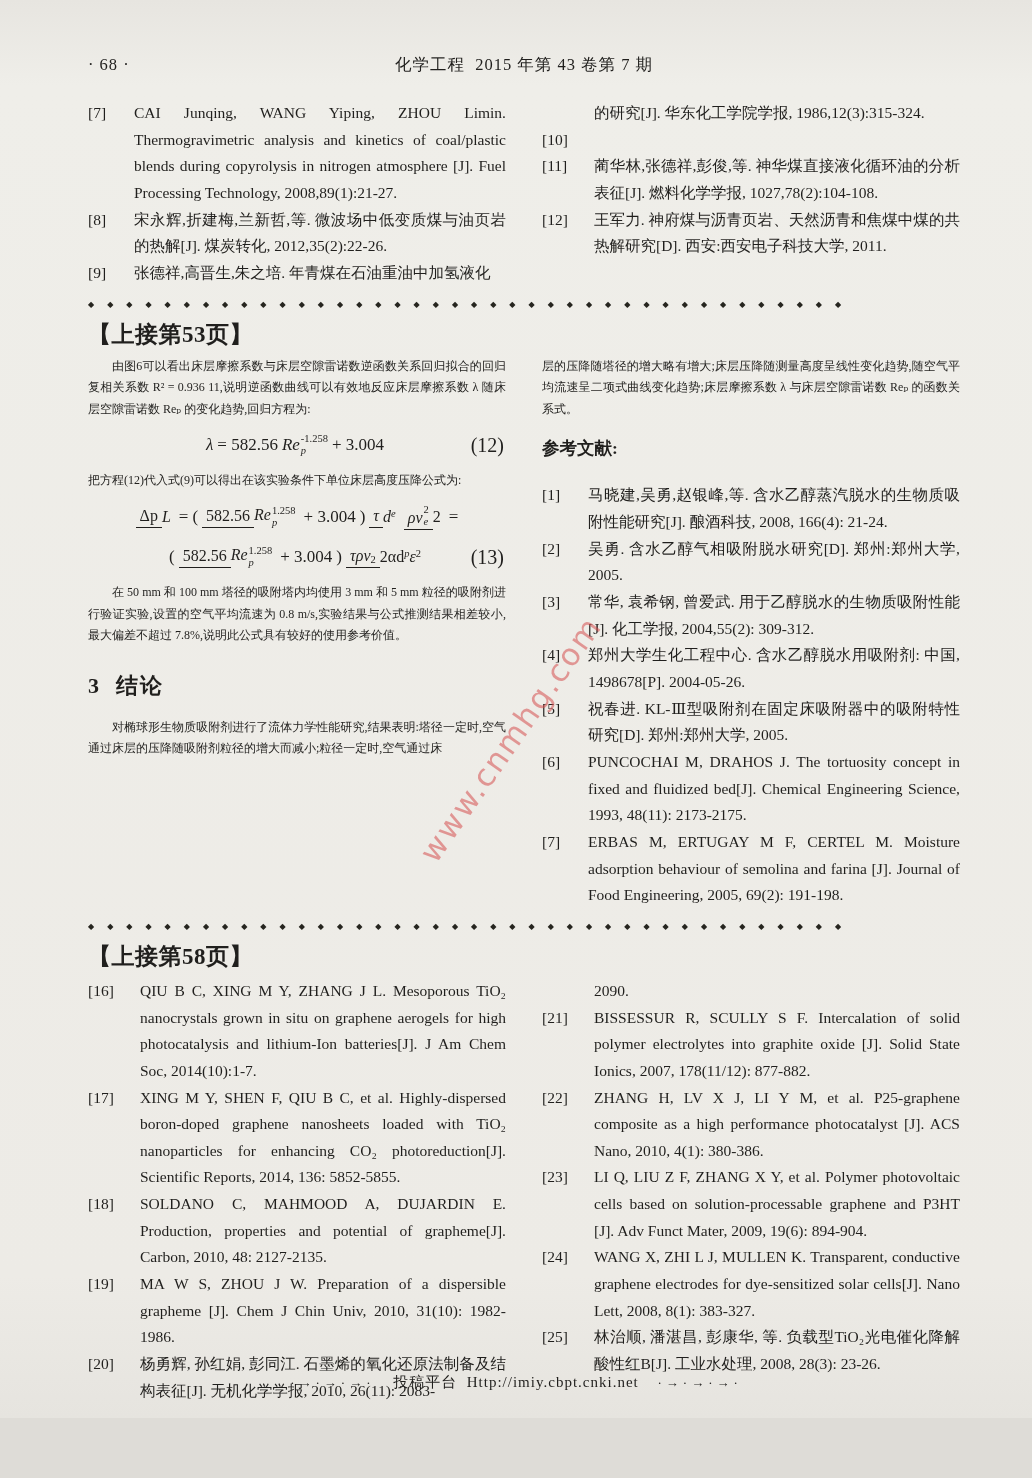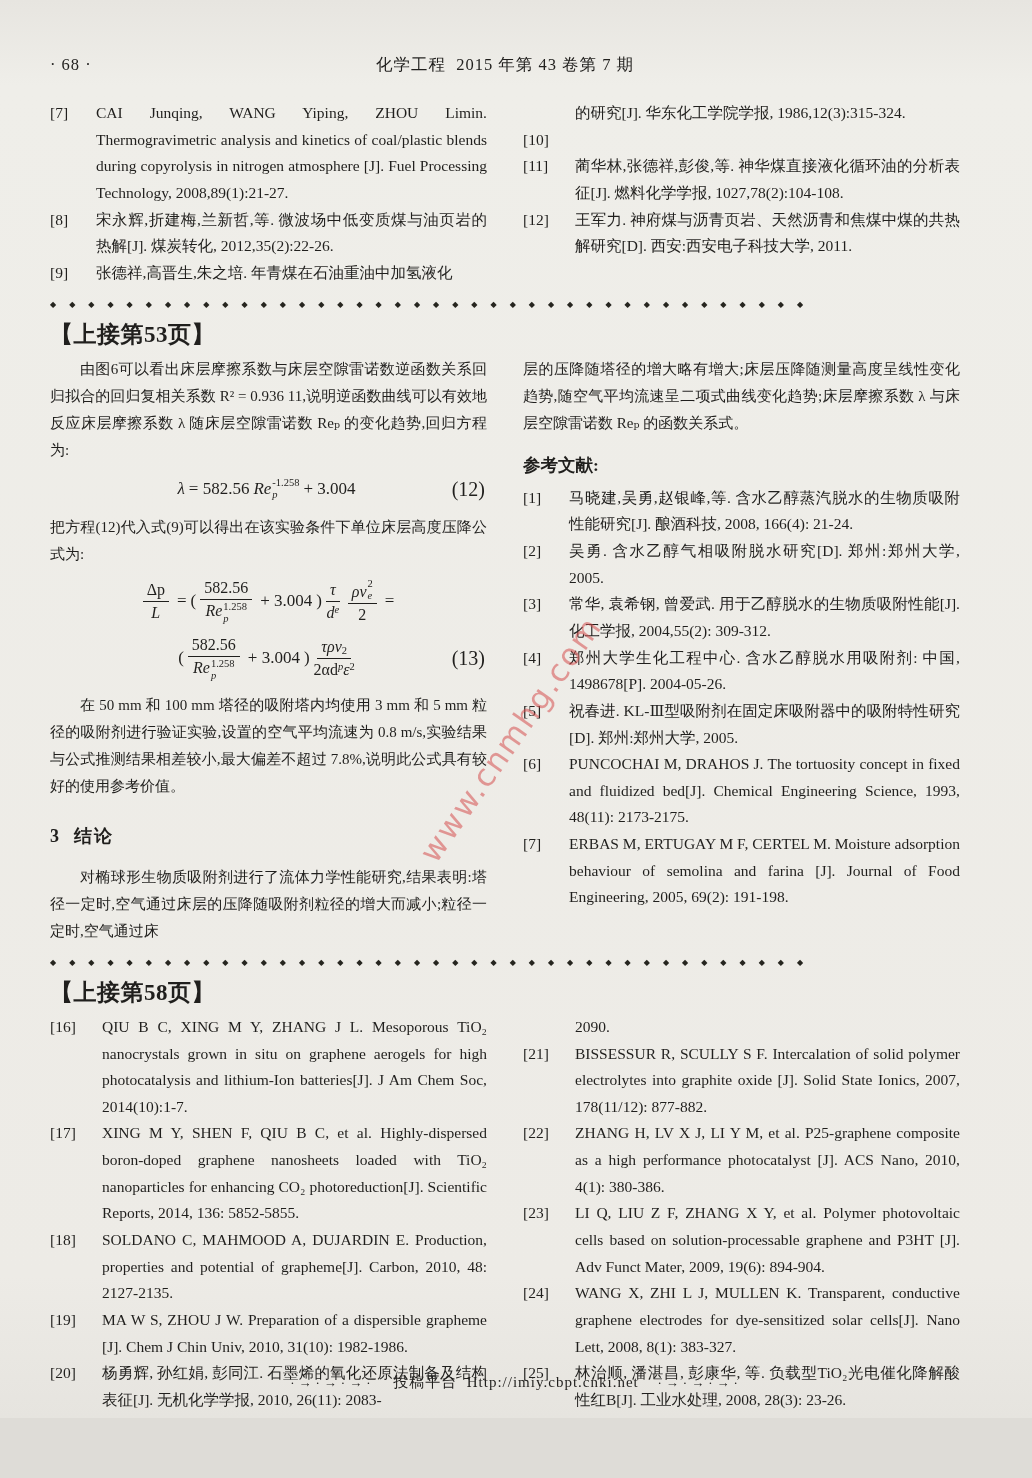--- a/index.html
+++ b/index.html
@@ -7,21 +7,21 @@
   body {
     width:1032px; height:1478px;
     background:#dedcd7;
     font-family:"Liberation Serif","DejaVu Serif",serif;
     color:#201f1d;
   }
   .sheet {
     position:relative;
     width:1032px; height:1418px;
     background:linear-gradient(180deg,#e7e5e0 0%,#efeee9 6%,#edebe6 90%,#e6e4df 100%);
-    padding:54px 72px 0 50px;
+    padding:54px 72px 0 88px;
     overflow:hidden;
   }
   
   .page-header { display:flex; align-items:baseline; font-size:16.5px; margin-bottom:24px; }
   .pageno { width:130px; letter-spacing:1px; }
   .jtitle { flex:1; text-align:center; letter-spacing:1px; }
   .hspacer { width:130px; }
 
   
   .two-col { display:flex; gap:36px; }
@@ -34,32 +34,32 @@
   .ref-body { flex:1; }
 
   
   .divider {
     font-size:8px; letter-spacing:13px; white-space:nowrap; overflow:hidden;
     color:#26251f; margin:14px 0 10px; text-align:left; line-height:1;
   }
 
   
   .cont-label { font-size:23px; font-weight:600; margin:6px 0 6px; letter-spacing:0.5px; }
-  .para { font-size:15px; line-height:1.8; text-align:justify; margin:0; }
+  .para { font-size:12px; line-height:1.8; text-align:justify; margin:0; }
   .indent { text-indent:2em; }
-  .heading { font-size:18px; font-weight:bold; margin:24px 0 16px; letter-spacing:2px; }
-  .refs-title { font-size:17.5px; font-weight:bold; margin:16px 0 8px; }
+  .heading { font-size:22px; font-weight:bold; margin:24px 0 16px; letter-spacing:2px; }
+  .refs-title { font-size:17.5px; font-weight:bold; margin:16px 0 22px; }
 
   
   .eq-row { display:flex; align-items:center; justify-content:center; position:relative;
             margin:10px 0; font-size:17px; min-height:30px; }
   .eq-tag { position:absolute; right:2px; top:50%; transform:translateY(-50%); font-size:20px; }
   .sp { margin:0 4px; }
   .it { font-style:italic; }
-  .frac { display:inline-flex; flex-direction:column; align-items:center;
+  .frac { display:inline-flex; align-items:center;
           margin:0 4px; line-height:1.25; font-size:16px; vertical-align:middle; }
   .frac .fn { border-bottom:1.4px solid #201f1d; padding:0 4px 1px; display:inline-flex; align-items:flex-end; }
   .frac .fd { padding-top:1px; display:inline-flex; align-items:flex-start; }
   .ss { display:inline-flex; flex-direction:column; align-items:flex-start;
         font-size:10.5px; line-height:1.15; margin-left:1px; }
   .sm { font-size:10.5px; }
 
   
   .page-footer { position:absolute; left:0; right:0; bottom:26px; text-align:center;
                  font-size:15px; letter-spacing:1px; }

